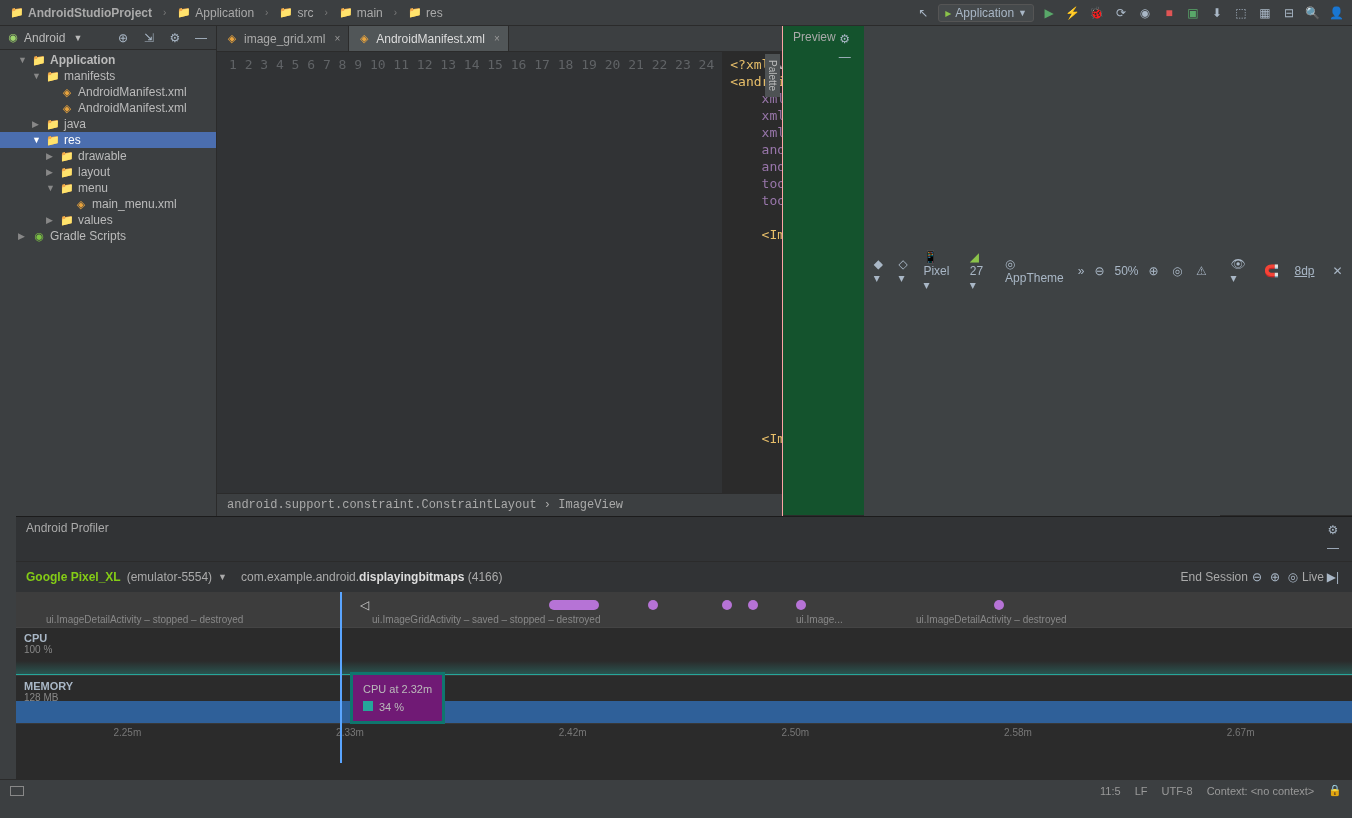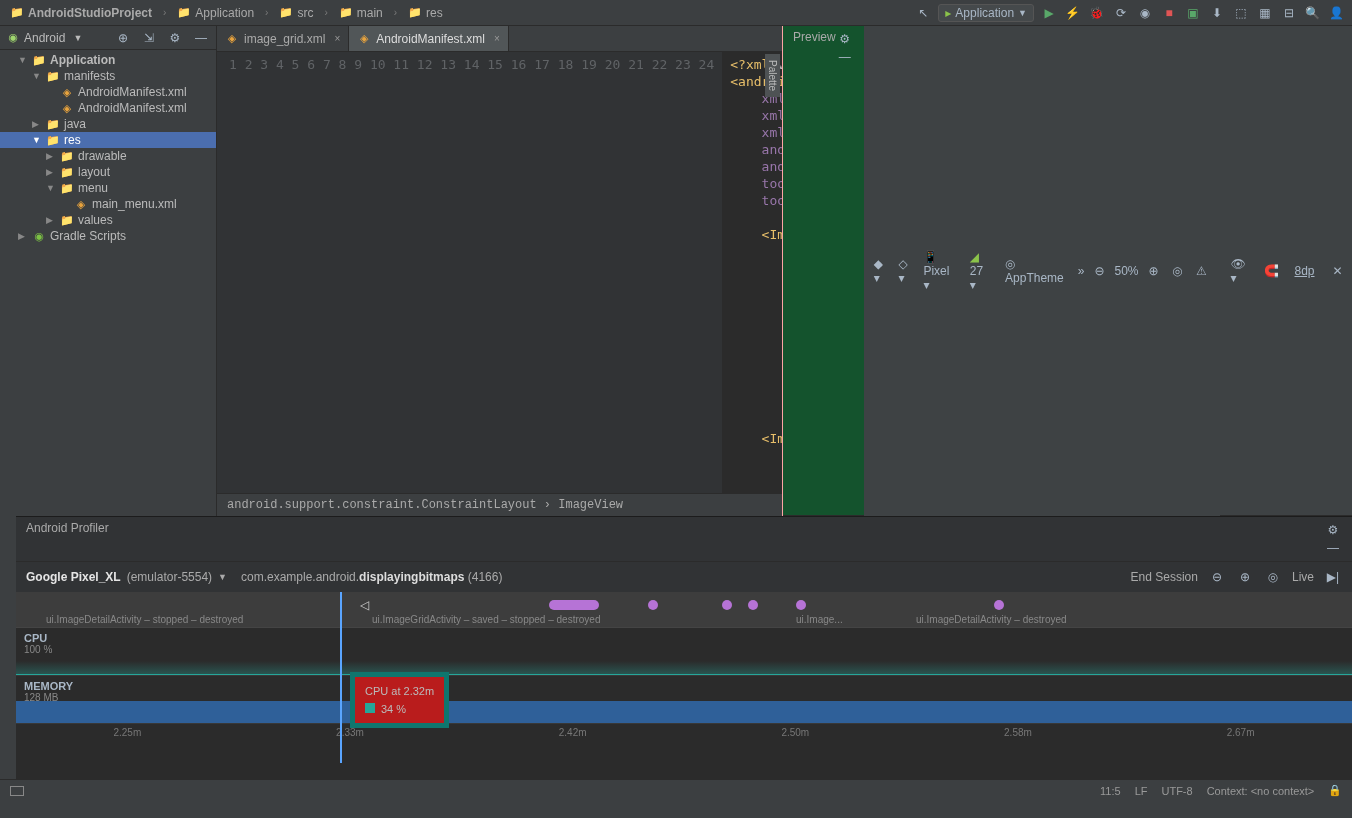--- a/index.html
+++ b/index.html
@@ -42,34 +42,34 @@
 .device { flex:1; background:#444648; display:flex; justify-content:center; padding:10px;}
 .screen { width:540px; background:#ccc; display:flex; flex-direction:column;}
 .statusbar { background:#00897b; height:28px; display:flex; justify-content:flex-end; align-items:center; color:#fff; padding:0 10px; gap:6px; font-size:15px;}
 .appbar { background:#009688; height:60px; display:flex; align-items:center; padding:0 18px; color:#fff; font-size:22px;}
 .grid { flex:1; display:grid; grid-template-columns:repeat(4,1fr); gap:2px; background:#222;}
 .cell { aspect-ratio:1; }
 .profiler { height:263px; background:#313335; display:flex; flex-direction:column; border-top:1px solid #1c1c1c;margin-left:16px;}
 .prof-title { padding:4px 10px; color:#aaa; display:flex; justify-content:space-between; border-bottom:1px solid #2b2b2b;}
 .prof-sess { padding:6px 10px; display:flex; align-items:center; gap:10px; color:#aaa; justify-content:space-between;}
 .prof-sess-left{display:flex;align-items:center;gap:6px;}
-.prof-sess-right{display:flex;align-items:center;gap:10px;}
+.prof-sess-right{display:flex;align-items:center;}
 .timeline { flex:1; position:relative; background:#2b2b2b;}
 .events { height:36px; background:#3d3d3d; position:relative; border-bottom:1px solid #444;}
 .pill { position:absolute; top:8px; height:10px; border-radius:5px; background:#b673d6;}
 .ev-label{position:absolute;top:22px;font-size:10px;color:#888;}
 .track { height:48px; border-bottom:1px solid #383838; position:relative; padding:4px 8px;}
 .track-label{color:#a9b7c6;font-size:11px;font-weight:bold;}
 .track-sub{color:#888;font-size:10px;}
 .cpu-graph{position:absolute;bottom:0;left:0;right:0;height:14px;background:linear-gradient(to top,#26a69a55,transparent);border-bottom:1px solid #26a69a;}
 .mem-graph{position:absolute;bottom:0;left:0;right:0;height:22px;background:#2f6099;}
 .net-legend{position:absolute;right:8px;top:6px;font-size:10px;color:#aaa;display:flex;gap:12px;}
 .time-axis{height:16px;color:#777;font-size:10px;display:flex;justify-content:space-around;align-items:center;}
 .playhead{position:absolute;top:0;bottom:16px;width:2px;background:#5aa5ff;left:324px;}
-.tooltip { position:absolute; left:334px; top:80px; background:#b91c1c; border:5px solid #0f766e; padding:8px 10px; color:#bbb; font-size:11px;}
+.tooltip { position:absolute; left:334px; top:80px; background:#701a75; border:3px solid #0f766e; padding:8px 10px; color:#bbb; font-size:11px;}
 .tooltip .sw{display:inline-block;width:10px;height:10px;background:#26a69a;margin-right:6px;}
 .statusline { height:22px; background:#3c3f41; display:flex; align-items:center; justify-content:flex-end; padding:0 10px; gap:14px; color:#999; font-size:11px; border-top:1px solid #2b2b2b;}
 .statusline .left{margin-right:auto;width:14px;height:10px;border:1px solid #888;}
 .palette-tab { writing-mode:vertical-rl; background:#4e5254; padding:6px 2px; font-size:10px; position:absolute; left:-18px; top:28px; color:#bbb;}
 .zoom-group{margin-left:auto;display:flex;align-items:center;gap:6px;}
 </style>
 </head>
 <body>
 
 <div class="nav-bar row">
@@ -327,21 +327,21 @@
 <div class="profiler">
   <div class="prof-title">
       <span>Android Profiler</span>
       <span>
         <span class="toolbar-btn">⚙</span> 
         <span class="toolbar-btn">—</span>
       </span>
     </div>
   <div class="prof-sess">
     <div class="prof-sess-left">
-      <b style="color:#e5e5e5">Google Pixel_XL</b>
+      <b style="color:#84cc16">Google Pixel_XL</b>
       <span>(emulator-5554)</span>
       <span style="font-size:9px">▼</span>
       <span style="margin-left:8px"><span>com.example.android.</span><b style="color:#ddd">displayingbitmaps</b> <span>(4166)</span></span>
     </div>
     <div class="prof-sess-right">
       <span>End Session</span>
       <span class="toolbar-btn">⊖</span>
       <span class="toolbar-btn">⊕</span>
       <span class="toolbar-btn">◎</span>
       <span>Live</span>

